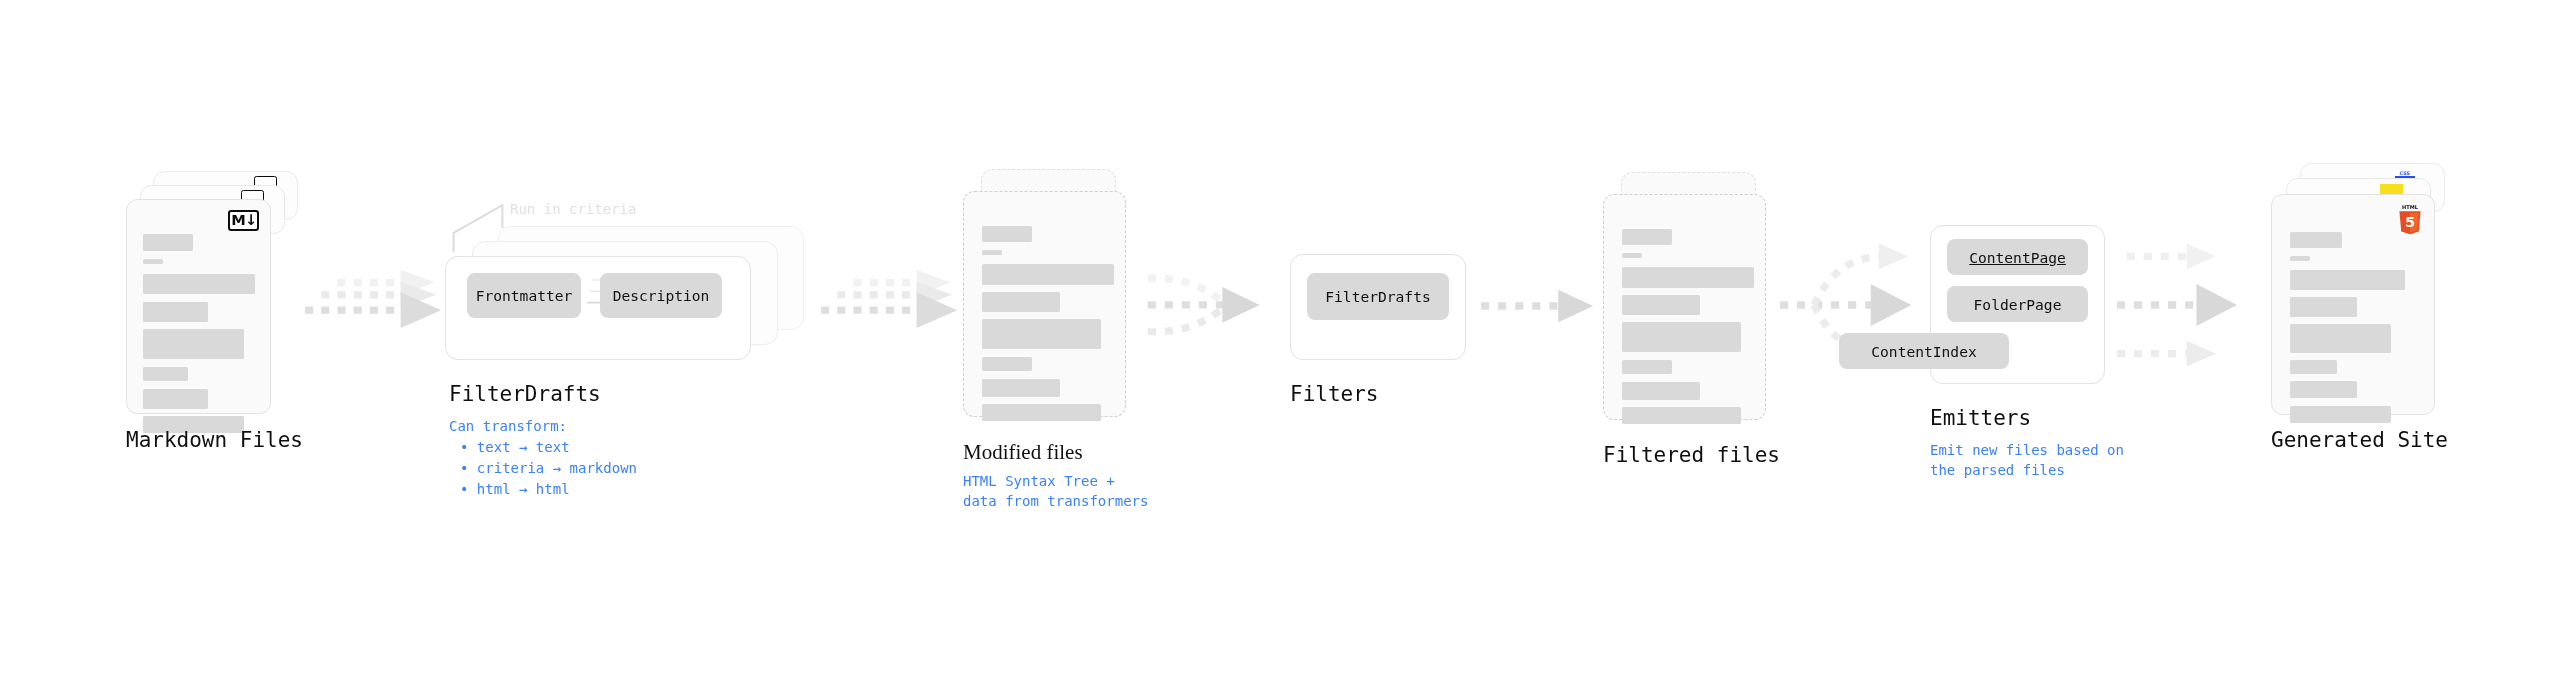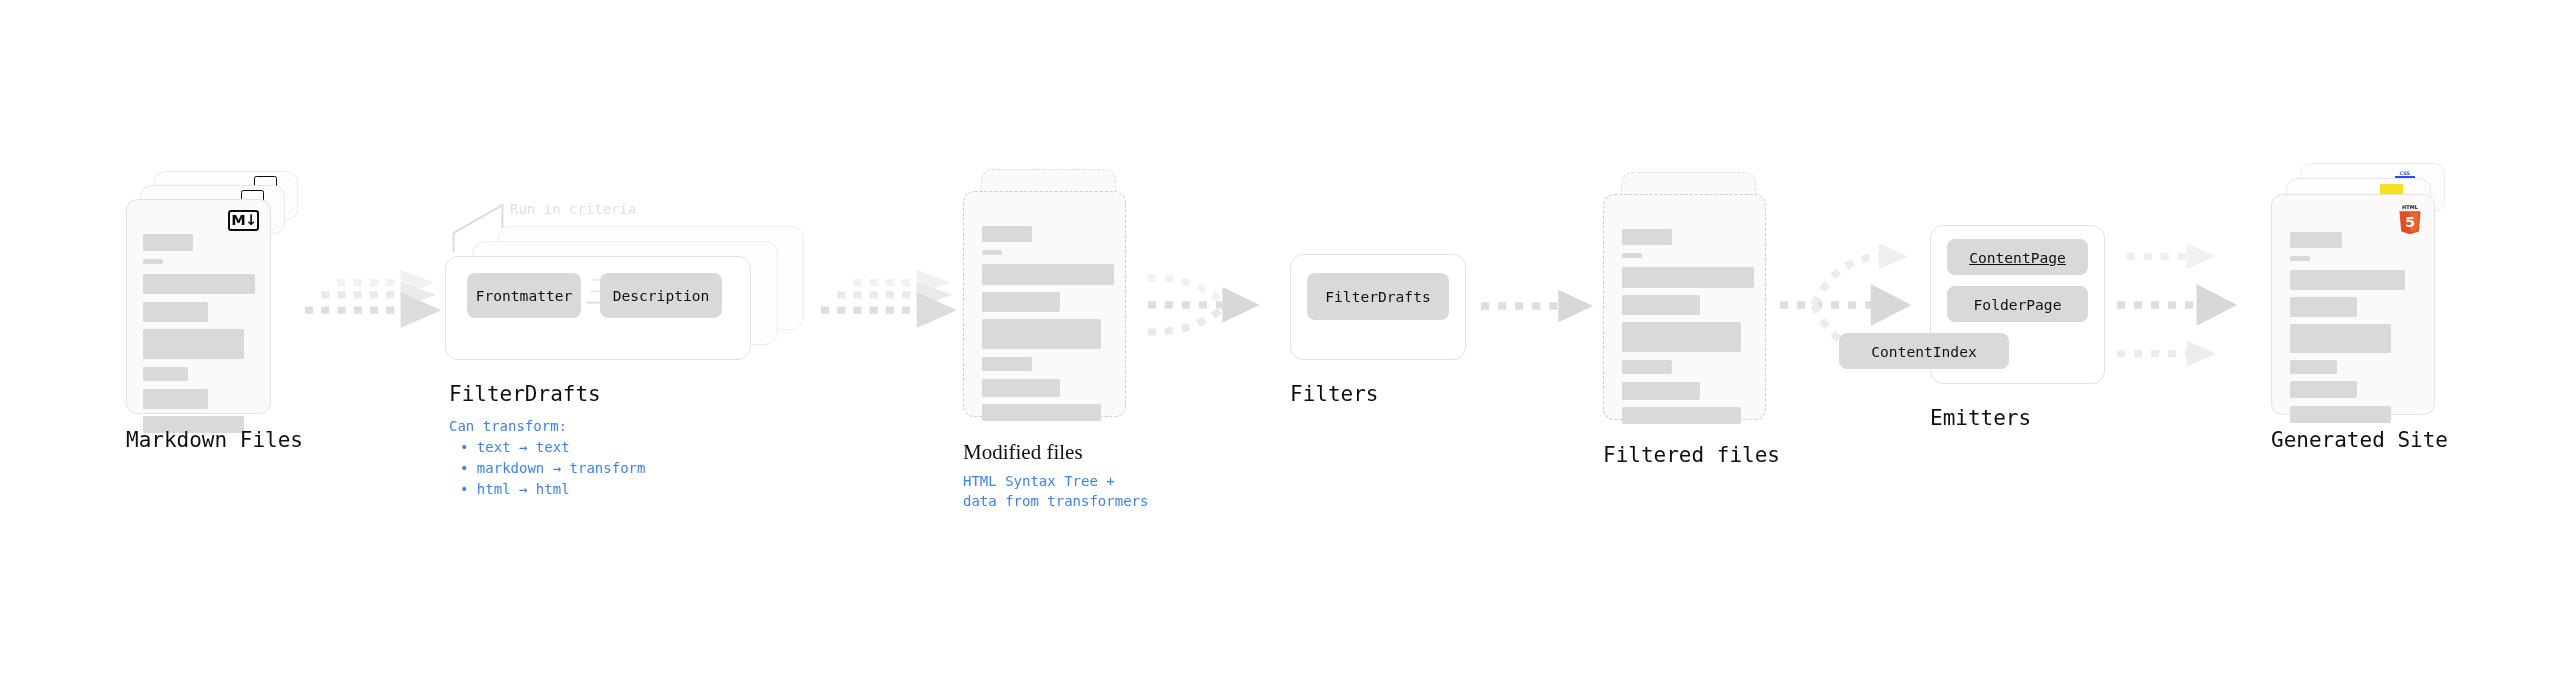--- a/index.html
+++ b/index.html
@@ -212,21 +212,21 @@
       <polygon points="48,20 62,26 48,32" fill="#e8e8e8"></polygon>
       <polygon points="48,34 62,40 48,46" fill="#d9d9d9"></polygon>
     </svg>
 
     <div class="chip" style="left:155px; top:76px; width:122px; height:45px;">Description</div>
   </div>
 
   <div class="node caption-title" style="left:449px; top:382px;">FilterDrafts</div>
   <div class="node caption-sub" style="left:449px; top:416px;">Can transform:</div>
   <div class="node caption-sub" style="left:460px; top:437px;">• text → text</div>
-  <div class="node caption-sub" style="left:460px; top:458px;">• markdown → transform</div>
+  <div class="node caption-sub" style="left:460px; top:458px;">• criteria → markdown</div>
   <div class="node caption-sub" style="left:460px; top:479px;">• html → html</div>
 
   <svg style="left:821px; top:268px;" width="154" height="73" viewBox="0 0 190 90">
     <g stroke-dasharray="10 10" stroke-width="9" fill="none">
       <line x1="40" y1="18" x2="128" y2="18" stroke="#f1f1f1"></line>
       <line x1="20" y1="33" x2="128" y2="33" stroke="#eaeaea"></line>
       <line x1="0" y1="52" x2="128" y2="52" stroke="#dedede"></line>
     </g>
     <polygon points="118,2 160,18 118,34" fill="#f1f1f1"></polygon>
     <polygon points="118,17 162,33 118,49" fill="#eaeaea"></polygon>
@@ -300,20 +300,22 @@
     <polygon points="112,64 162,90 112,116" fill="#d8d8d8"></polygon>
     <polygon points="122,134 158,150 122,166" fill="#efefef"></polygon>
   </svg>
 
   <div class="pbox" style="left:1930px; top:225px; width:175px; height:159px;"></div>
   <div class="chip" style="left:1947px; top:239px; width:141px; height:36px;text-decoration:underline;">ContentPage</div>
   <div class="chip" style="left:1947px; top:286px; width:141px; height:36px;">FolderPage</div>
   <div class="chip" style="left:1839px; top:333px; width:170px; height:36px;">ContentIndex</div>
 
   <div class="node caption-title" style="left:1930px; top:406px;">Emitters</div>
+  <div class="node caption-sub" style="left:1930px; top:440px;">Emit new files based on
+the parsed files</div>
 
   <svg style="left:2117px; top:232px;" width="154" height="146" viewBox="0 0 190 180">
     <g stroke-dasharray="10 11" stroke-width="9" fill="none">
       <line x1="12" y1="30" x2="92" y2="30" stroke="#efefef"></line>
       <line x1="0" y1="90" x2="104" y2="90" stroke="#dedede"></line>
       <line x1="0" y1="150" x2="92" y2="150" stroke="#ececec"></line>
     </g>
     <polygon points="86,14 122,30 86,46" fill="#f1f1f1"></polygon>
     <polygon points="98,64 148,90 98,116" fill="#d8d8d8"></polygon>
     <polygon points="86,134 122,150 86,166" fill="#ececec"></polygon>

